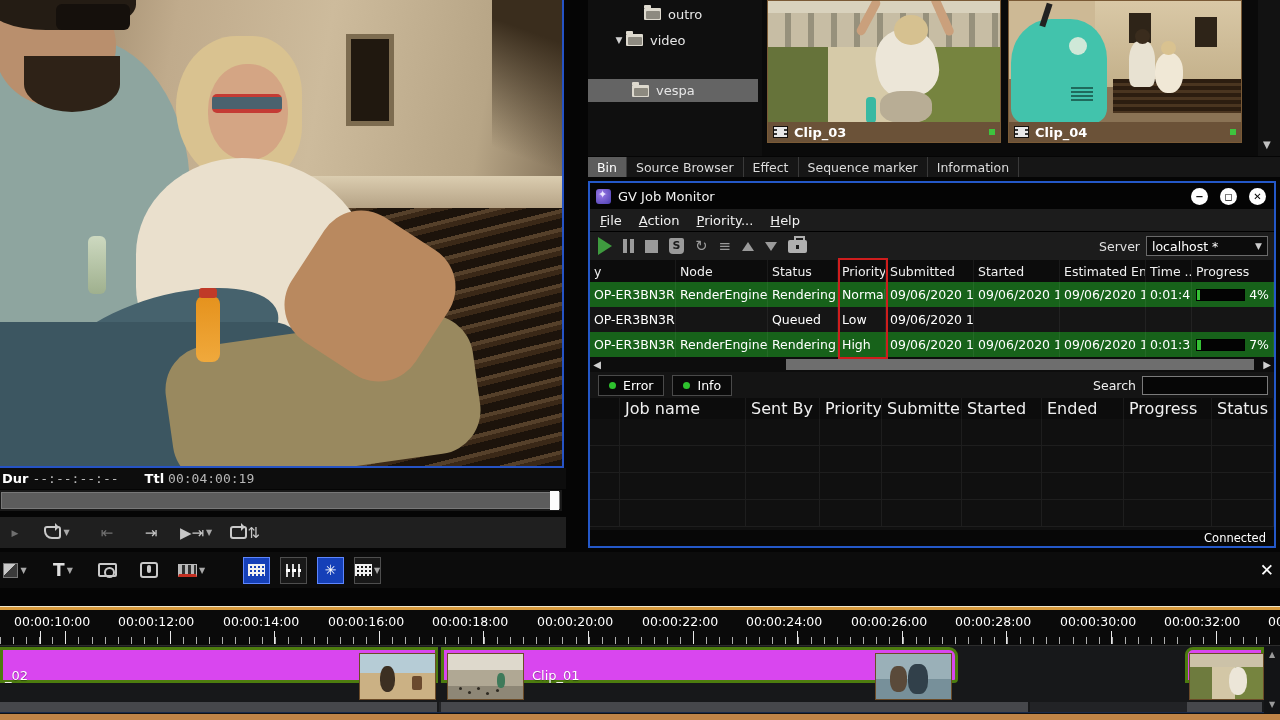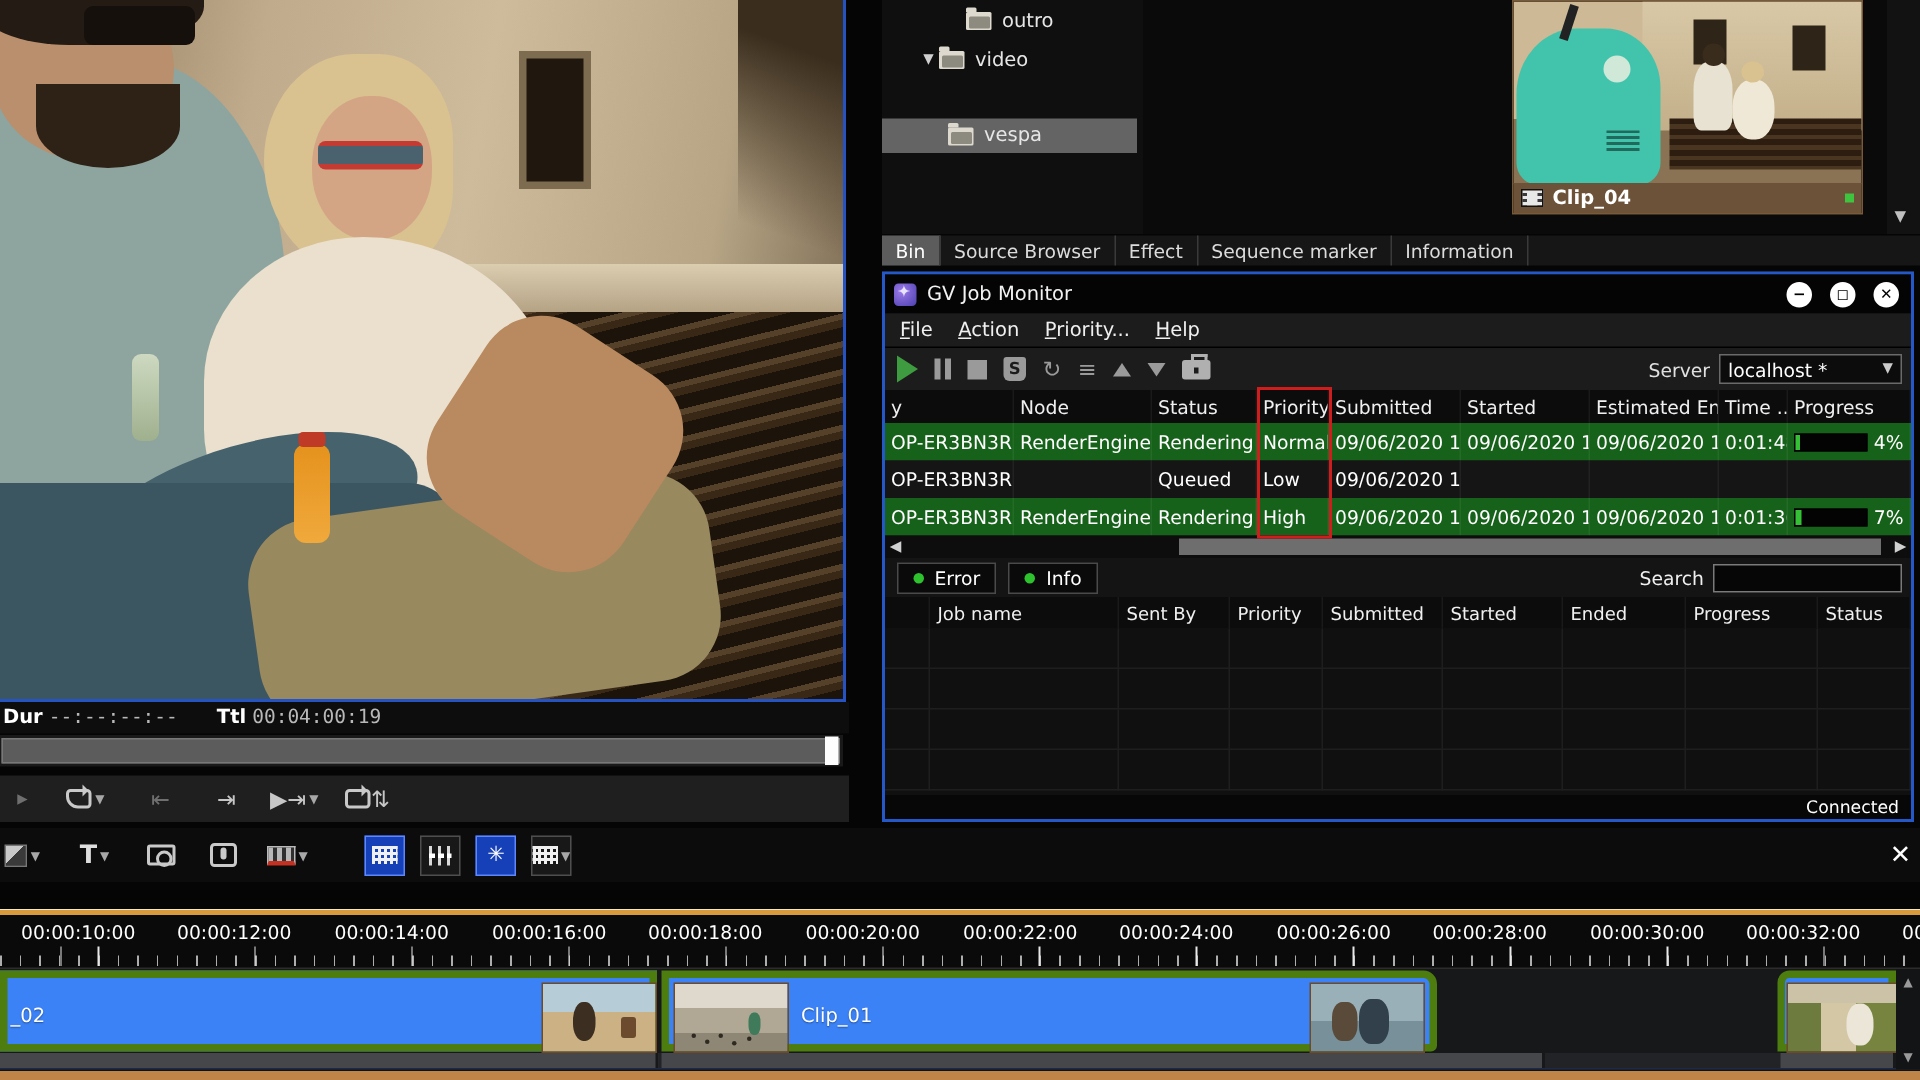--- a/index.html
+++ b/index.html
@@ -211,21 +211,21 @@
   .jm-filter { position:absolute; left:0; top:189px; right:0; height:26px; background:#141414;
     display:flex; align-items:center; font-size:12.5px; }
   .fbtn { height:21px; background:#0a0a0a; border:1px solid #4a4a4a; color:#fff;
     display:flex; align-items:center; padding:0 10px; margin-left:8px; }
   .fdot { width:7px; height:7px; border-radius:50%; background:#2ec22e; margin-right:7px; }
   .search-lbl { margin-left:auto; color:#f0f0f0; }
   .search-input { width:126px; height:19px; background:#060606; border:1px solid #7a7a7a;
     margin:0 6px; color:#fff; font-size:12px; padding:0 4px; }
   .jm-grid2 { position:absolute; left:0; right:0; display:grid;
     grid-template-columns:30px 126px 74px 62px 80px 80px 82px 88px 62px; }
-  .jm-grid2 > div { padding:0 5px; font-size:12px; color:#f0f0f0; white-space:nowrap; overflow:hidden;
+  .jm-grid2 > div { padding:0 5px; font-size:16px; color:#f0f0f0; white-space:nowrap; overflow:hidden;
     display:flex; align-items:center; border-right:1px solid rgba(255,255,255,.06); }
   .jm-head2 { top:215px; height:21px; background:#0c0c0c; }
   .jm-empty { position:absolute; left:0; right:0; top:236px; height:111px; background:#101010; }
   .jm-empty .erow { display:grid; grid-template-columns:30px 126px 74px 62px 80px 80px 82px 88px 62px; height:27px; }
   .jm-empty .erow > div { border-right:1px solid #1e1e1e; border-bottom:1px solid #1e1e1e; }
   .jm-status { position:absolute; left:0; right:0; bottom:0; height:16px; background:#070707;
     display:flex; align-items:center; justify-content:flex-end; padding-right:8px;
     font-size:11.5px; color:#fff; }
 
   
@@ -234,21 +234,21 @@
     background:linear-gradient(#efe6cc 0 1px,#d89a3c 1px); }
   .tl-ruler { position:absolute; left:0; top:4px; right:0; height:36px; background:#0a0a0a;
     border-bottom:1px solid #2c2c2c; overflow:hidden; }
   .tc { position:absolute; top:4px; width:104px; text-align:left; font-size:12.5px; color:#fff; white-space:nowrap; }
   .ticks-minor { position:absolute; left:0; right:0; bottom:1px; height:7px;
     background:repeating-linear-gradient(90deg,rgba(215,215,215,.8) 0 1px,transparent 1px 13.08px); }
   .ticks-major { position:absolute; left:0; right:0; bottom:1px; height:13px;
     background:repeating-linear-gradient(90deg,#e8e8e8 0 1px,transparent 1px 104.6px);
     background-position:65px 0; }
   .tl-video { position:absolute; left:0; top:40px; right:0; height:56px; background:#17181a; }
-  .v-clip { position:absolute; top:1px; height:54px; background:#3b82f6; border:5px solid #4d7c0f; color:#fff; }
+  .v-clip { position:absolute; top:1px; height:36px; background:#d946ef; border:3px solid #4d7c0f; color:#fff; }
   .v-label { position:absolute; top:18px; font-size:13px; color:#fff; text-shadow:0 1px 1px rgba(0,0,0,.4); }
   .tl-thumb { position:absolute; top:3px; width:77px; height:47px; border:1px solid #6b4b28; overflow:hidden; }
   .th-beach { background:linear-gradient(180deg,#b6ccd6 0 42%,#cbb184 42%); }
   .th-beach .fig { position:absolute; left:26%; top:26%; width:15px; height:26px; background:#3c2f22; border-radius:45%; }
   .th-beach .barrel { position:absolute; right:18%; top:48%; width:10px; height:14px; background:#6b4a2e; border-radius:2px; }
   .th-court { background:linear-gradient(180deg,#ded9cc 0 35%,#b0a894 35% 72%,#8e8776 72%); }
   .th-court .figg { position:absolute; right:24%; top:42%; width:8px; height:15px; background:#3f7a5a; border-radius:40%; }
   .th-court .dots { position:absolute; left:14%; top:74%; width:3px; height:3px; background:#2e2a22; border-radius:50%;
     box-shadow:9px 4px 0 #2e2a22, 18px 0 0 #2e2a22, 27px 5px 0 #2e2a22, 37px 2px 0 #2e2a22; }
   .th-couple { background:linear-gradient(180deg,#9ab0b8 0 55%,#77909a 55%); }
@@ -370,20 +370,38 @@
       <span class="folder"></span>
       <span>video</span>
     </div>
     <div class="tree-row sel" style="top:79px;padding-left:44px">
       <span class="folder"></span>
       <span>vespa</span>
     </div>
   </div>
 
   <div class="abs clips-area">
+    <div class="clip-card" style="left:5px">
+      <div class="clip-thumb">
+        <div class="c3-base"></div>
+        <div class="c3-sky"></div>
+        <div class="c3-arch" style="top:12px"></div>
+        <div class="c3-arm-l"></div>
+        <div class="c3-arm-r"></div>
+        <div class="c3-fig"></div>
+        <div class="c3-hair"></div>
+        <div class="c3-skirt"></div>
+        <div class="c3-teal"></div>
+      </div>
+      <div class="clip-label">
+        <span class="film-ico"></span>
+        <span>Clip_03</span>
+        <span class="gdot"></span>
+      </div>
+    </div>
     <div class="clip-card" style="left:246px">
       <div class="clip-thumb">
         <div class="c4-base"></div>
         <div class="c4-building"></div>
         <div class="c4-win"></div>
         <div class="c4-bench"></div>
         <div class="c4-couple-m"></div>
         <div class="c4-couple-mh"></div>
         <div class="c4-couple-w"></div>
         <div class="c4-couple-wh"></div>

